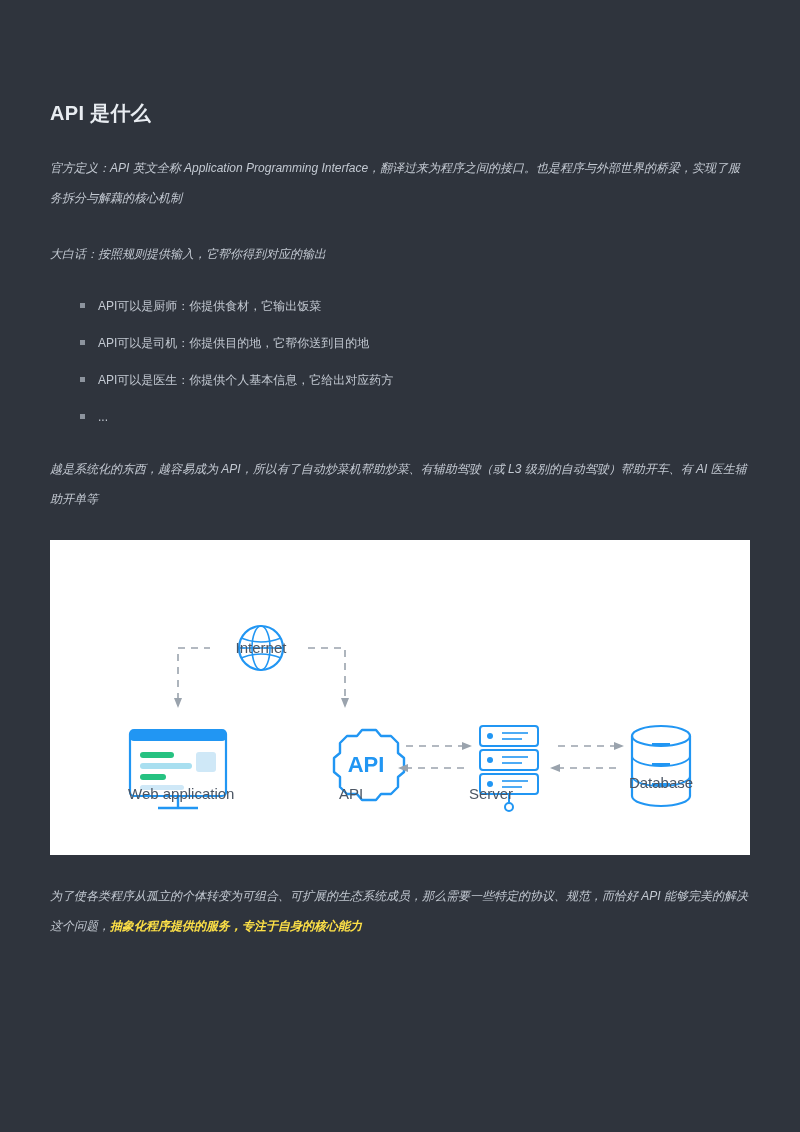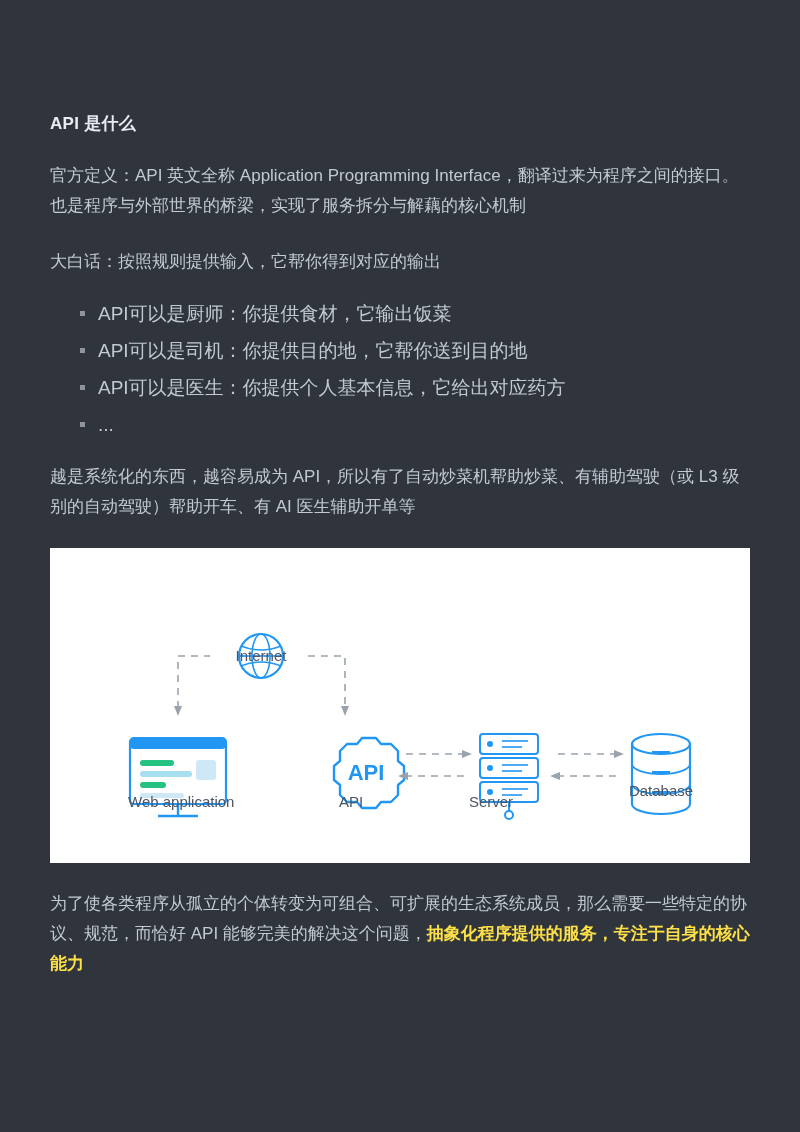--- a/index.html
+++ b/index.html
@@ -15,50 +15,51 @@
     -webkit-font-smoothing: antialiased;
   }
   .page {
     width: 800px;
     min-height: 1132px;
     box-sizing: border-box;
     padding: 100px 50px 40px 50px;
     background: #2f343d;
   }
   h2.section-title {
-    font-size: 17px;
+    font-size: 20px;
     font-weight: bold;
     color: #e8ecf1;
-    margin: 12px 0 26px 0;
+    margin: 0 0 26px 0;
     letter-spacing: 0.3px;
   }
   h2.section-title.second {
     margin-top: 32px;
     margin-bottom: 24px;
   }
   p.para {
-    font-size: 17px;
+    font-size: 12px;
     line-height: 30px;
     margin: 0 0 26px 0;
     color: #c3c9d2;
+    font-style: italic;
   }
   p.para.tight {
   }
   p.para b {
     color: #fde047;
     font-weight: bold;
   }
   ul.bullets {
     list-style: none;
     margin: 0 0 26px 0;
     padding: 0 0 0 30px;
   }
   ul.bullets li {
     position: relative;
-    font-size: 19px;
+    font-size: 12px;
     line-height: 22px;
     color: #c3c9d2;
     margin-bottom: 15px;
     padding-left: 18px;
   }
   ul.bullets li::before {
     content: "";
     position: absolute;
     left: 0;
     top: 8px;

